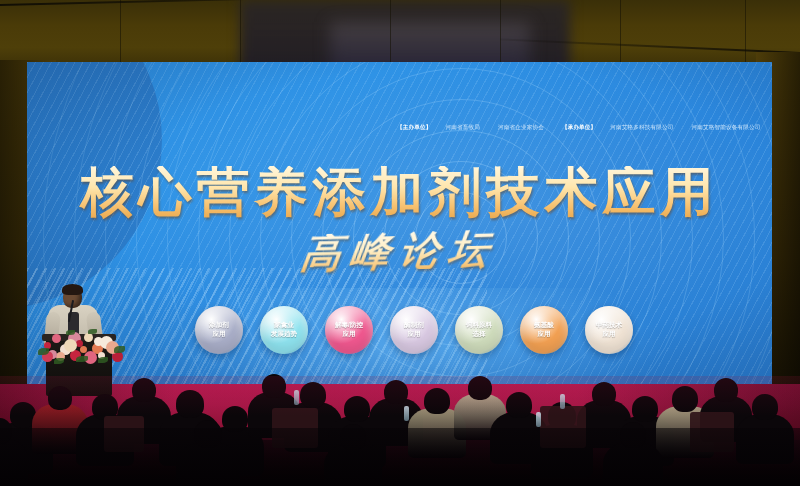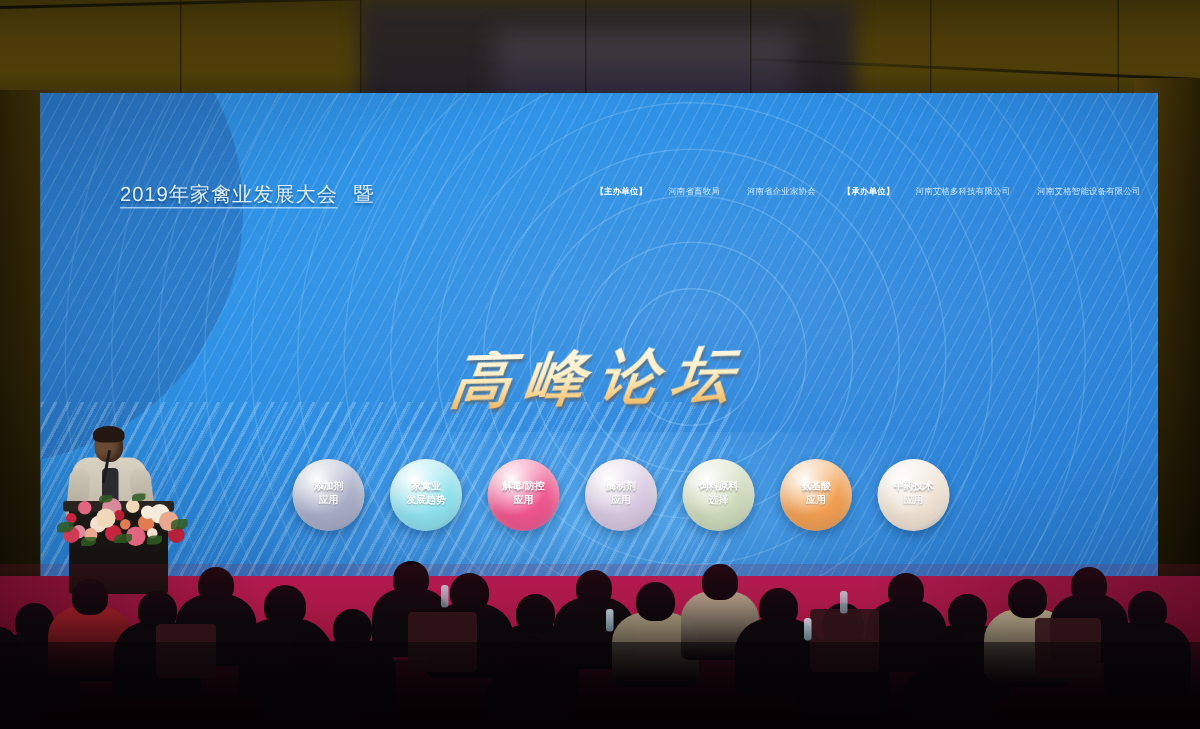--- a/index.html
+++ b/index.html
@@ -160,29 +160,26 @@
         <div class="ring" style="width: 648px; height: 648px; right: 236px; top: -89px; border-color: rgba(160, 212, 252, 0.216);"></div>
         <div class="ring" style="width: 710px; height: 710px; right: 205px; top: -120px; border-color: rgba(160, 212, 252, 0.2);"></div>
         <div class="ring" style="width: 772px; height: 772px; right: 174px; top: -151px; border-color: rgba(160, 212, 252, 0.184);"></div>
         <div class="ring" style="width: 834px; height: 834px; right: 143px; top: -182px; border-color: rgba(160, 212, 252, 0.173);"></div>
       </div>
     <div class="hatch"></div>
     <div class="hatch2"></div>
     <div class="glow-b"></div>
     <div class="scr-vignette"></div>
 
-    <div class="line1">
-      <span class="u">2019年家禽业发展大会</span>
-      <span style="margin-left:6px">暨</span>
-    </div>
 
     <div class="orgs">
       <b>【主办单位】</b><span class="sp"></span><span>河南省畜牧局</span><span class="sp2"></span><span>河南省企业家协会</span><span class="sp2"></span><b>【承办单位】</b><span class="sp"></span><span>河南艾格多科技有限公司</span><span class="sp2"></span><span>河南艾格智能设备有限公司</span>
     </div>
 
+    <div class="title">核心营养添加剂技术应用</div>
     <div class="subtitle">高峰论坛</div>
 
     <div class="bubbles" id="bubbles">
         <div class="bub" style="left: 168px; top: 8px; background: radial-gradient(circle at 34% 28%, rgb(255, 255, 255) 0%, rgb(169, 174, 200) 52%, rgb(169, 174, 200) 72%, rgba(0, 0, 0, 0.16) 120%);">
           <div>
             <span>添加剂</span>
             <span>应用</span>
           </div>
         </div>
         <div class="bub" style="left: 233px; top: 8px; background: radial-gradient(circle at 34% 28%, rgb(255, 255, 255) 0%, rgb(143, 227, 239) 52%, rgb(143, 227, 239) 72%, rgba(0, 0, 0, 0.16) 120%);">

